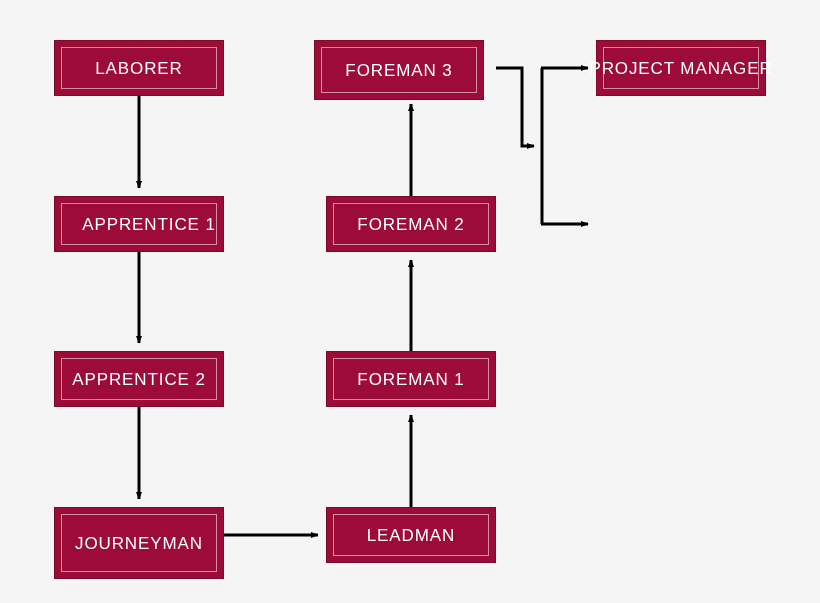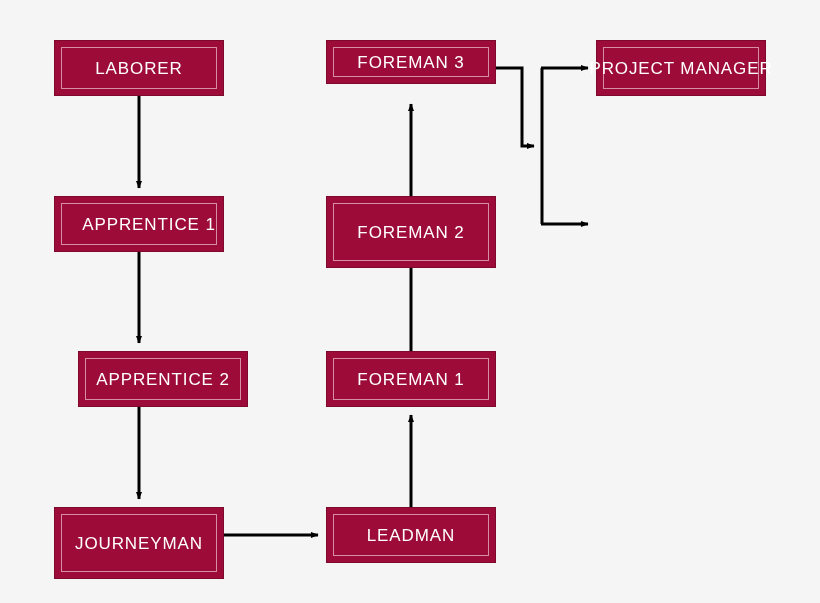--- a/index.html
+++ b/index.html
@@ -89,46 +89,46 @@
   <div class="node" style="left:54px;top:40px;width:170px;height:56px;">
     <span class="inner-frame"></span>
     <span class="node-label">LABORER</span>
   </div>
 
   <div class="node" style="left:54px;top:196px;width:170px;height:56px;padding-left:20px;">
     <span class="inner-frame"></span>
     <span class="node-label">APPRENTICE 1</span>
   </div>
 
-  <div class="node" style="left:54px;top:351px;width:170px;height:56px;margin-left:24px;">
+  <div class="node" style="left:54px;top:351px;width:170px;height:56px;">
     <span class="inner-frame"></span>
     <span class="node-label">APPRENTICE 2</span>
   </div>
 
   <div class="node" style="left:54px;top:507px;width:170px;height:72px;">
     <span class="inner-frame"></span>
     <span class="node-label">JOURNEYMAN</span>
   </div>
 
   <div class="node" style="left:326px;top:507px;width:170px;height:56px;">
     <span class="inner-frame"></span>
     <span class="node-label">LEADMAN</span>
   </div>
 
   <div class="node" style="left:326px;top:351px;width:170px;height:56px;">
     <span class="inner-frame"></span>
     <span class="node-label">FOREMAN 1</span>
   </div>
 
-  <div class="node" style="left:326px;top:196px;width:170px;height:72px;">
+  <div class="node" style="left:326px;top:196px;width:170px;height:56px;">
     <span class="inner-frame"></span>
     <span class="node-label">FOREMAN 2</span>
   </div>
 
-  <div class="node" style="left:326px;top:40px;width:170px;height:44px;">
+  <div class="node" style="left:314px;top:40px;width:170px;height:60px;">
     <span class="inner-frame"></span>
     <span class="node-label">FOREMAN 3</span>
   </div>
 
   <div class="node" style="left:596px;top:40px;width:170px;height:56px;">
     <span class="inner-frame"></span>
     <span class="node-label">PROJECT MANAGER</span>
   </div>
 
 

